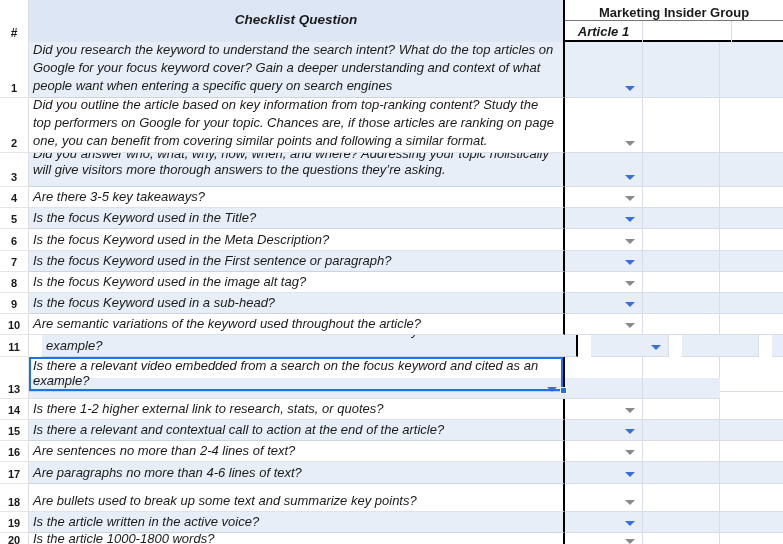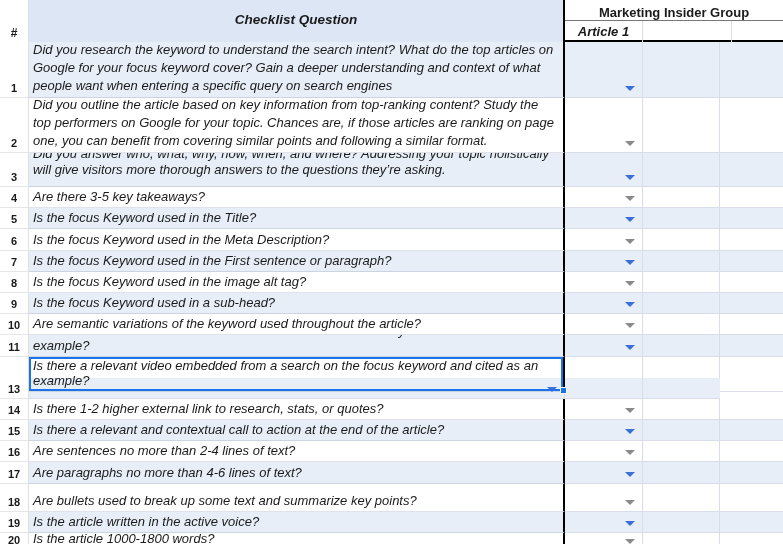--- a/index.html
+++ b/index.html
@@ -187,21 +187,21 @@
     <div class="c c-num">10</div>
     <div class="c c-q">
           <span>Are semantic variations of the keyword used throughout the article?</span>
         </div>
     <div class="c c-a">
           <span class="arrow"></span>
         </div>
     <div class="c c-b"></div>
     <div class="c c-c"></div>
   </div>
-      <div class="row striped" style="height: 21.2px;">
+      <div class="row striped" style="height: 21.2px; gap: 13px;">
     <div class="c c-num">11</div>
     <div class="c c-q">
           <span>Is there a relevant visual sourced from a search on the focus keyword and cited as an example?</span>
         </div>
     <div class="c c-a">
           <span class="arrow"></span>
         </div>
     <div class="c c-b"></div>
     <div class="c c-c"></div>
   </div>

